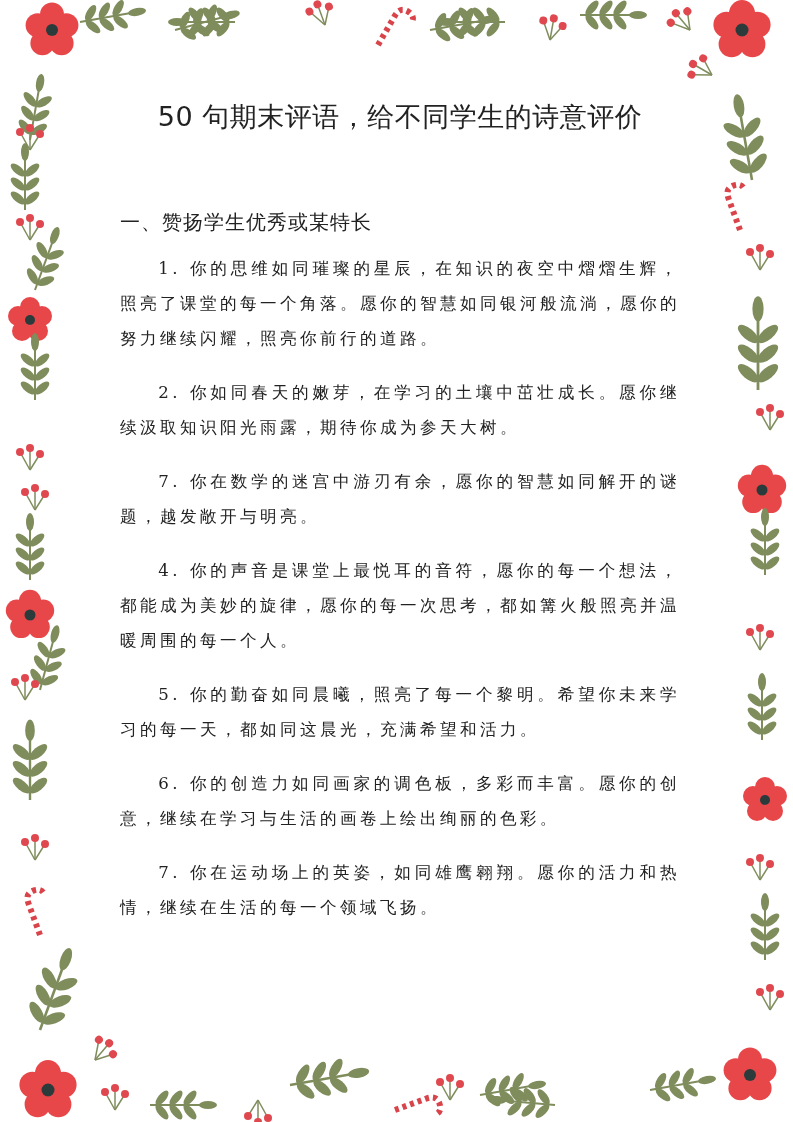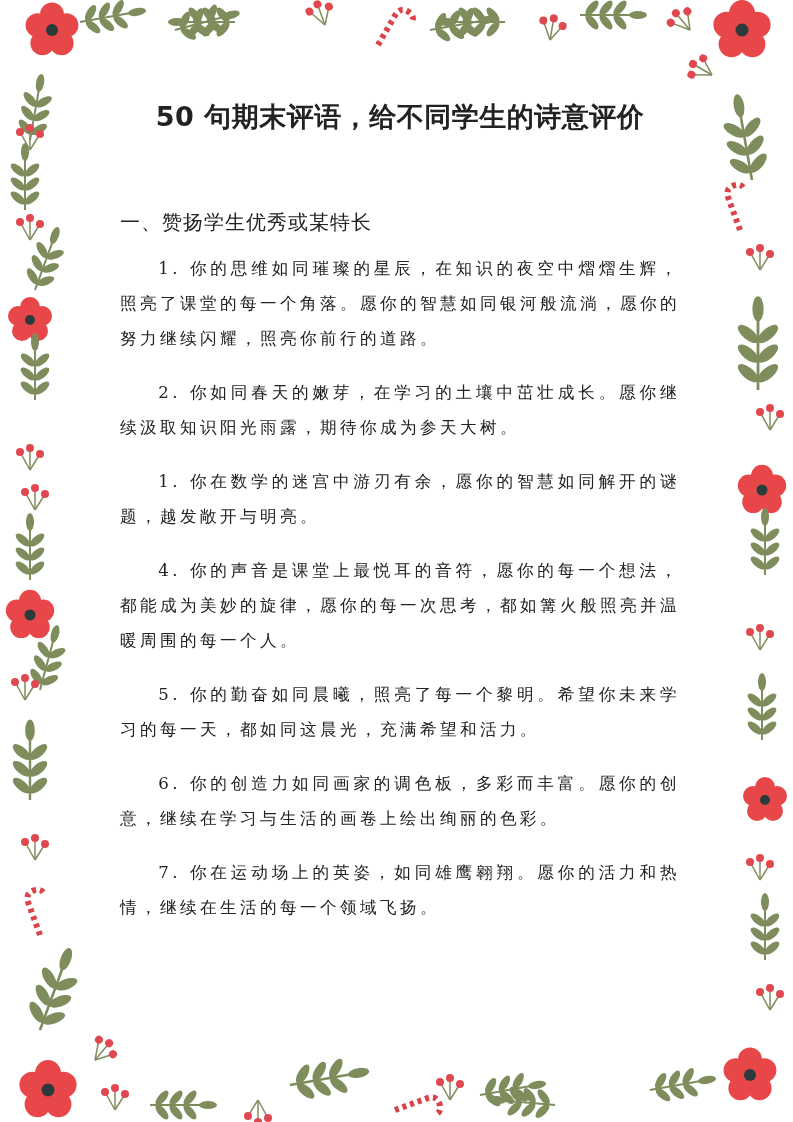--- a/index.html
+++ b/index.html
@@ -1,20 +1,20 @@
 <!DOCTYPE html>
 <html><head>
 <meta charset="utf-8">
 <style>
   html, body { margin:0; padding:0; }
   body { width:793px; height:1122px; background:#ffffff; position:relative; overflow:hidden;
          font-family:"DejaVu Serif", "Liberation Serif", serif; color:#222; }
   .border-layer { position:absolute; inset:0; pointer-events:none; }
   .page { position:absolute; left:120px; top:95px; width:560px; }
-  .title { font-family:"DejaVu Sans", "Liberation Sans", sans-serif; font-weight:bold;
+  .title { font-family:"DejaVu Sans", "Liberation Sans", sans-serif; font-weight:normal;
            font-size:27px; color:#222; text-align:center; margin:0; letter-spacing:0.5px; line-height:44px; }
   .section { font-size:20px; margin-top:68px; margin-bottom:14px; letter-spacing:1px; line-height:30px; }
   .item { font-size:16.6px; line-height:35px; letter-spacing:3.4px; text-indent:2.3em; margin:0 0 19px 0; text-align:justify; }
 </style>
 </head>
 <body>
 
 <svg class="border-layer" width="793" height="1122" viewBox="0 0 793 1122">
   <defs>
     <g id="leaf">
@@ -110,18 +110,18 @@
   <use href="#sprig" transform="translate(480,1095) rotate(80)"></use>
   <use href="#sprig" transform="translate(555,1105) rotate(-85)"></use>
   <use href="#sprig" transform="translate(650,1090) rotate(80)"></use>
 </svg>
 
 <div class="page">
   <h1 class="title">50 句期末评语，给不同学生的诗意评价</h1>
   <div class="section">一、赞扬学生优秀或某特长</div>
   <p class="item">1. 你的思维如同璀璨的星辰，在知识的夜空中熠熠生辉，照亮了课堂的每一个角落。愿你的智慧如同银河般流淌，愿你的努力继续闪耀，照亮你前行的道路。</p>
   <p class="item">2. 你如同春天的嫩芽，在学习的土壤中茁壮成长。愿你继续汲取知识阳光雨露，期待你成为参天大树。</p>
-  <p class="item">1. 你在数学的迷宫中游刃有余，愿你的智慧如同解开的谜题，越发敞开与明亮。</p>
+  <p class="item">7. 你在数学的迷宫中游刃有余，愿你的智慧如同解开的谜题，越发敞开与明亮。</p>
   <p class="item">4. 你的声音是课堂上最悦耳的音符，愿你的每一个想法，都能成为美妙的旋律，愿你的每一次思考，都如篝火般照亮并温暖周围的每一个人。</p>
   <p class="item">5. 你的勤奋如同晨曦，照亮了每一个黎明。希望你未来学习的每一天，都如同这晨光，充满希望和活力。</p>
   <p class="item">6. 你的创造力如同画家的调色板，多彩而丰富。愿你的创意，继续在学习与生活的画卷上绘出绚丽的色彩。</p>
   <p class="item">7. 你在运动场上的英姿，如同雄鹰翱翔。愿你的活力和热情，继续在生活的每一个领域飞扬。</p>
 </div>
 
 </body></html>

